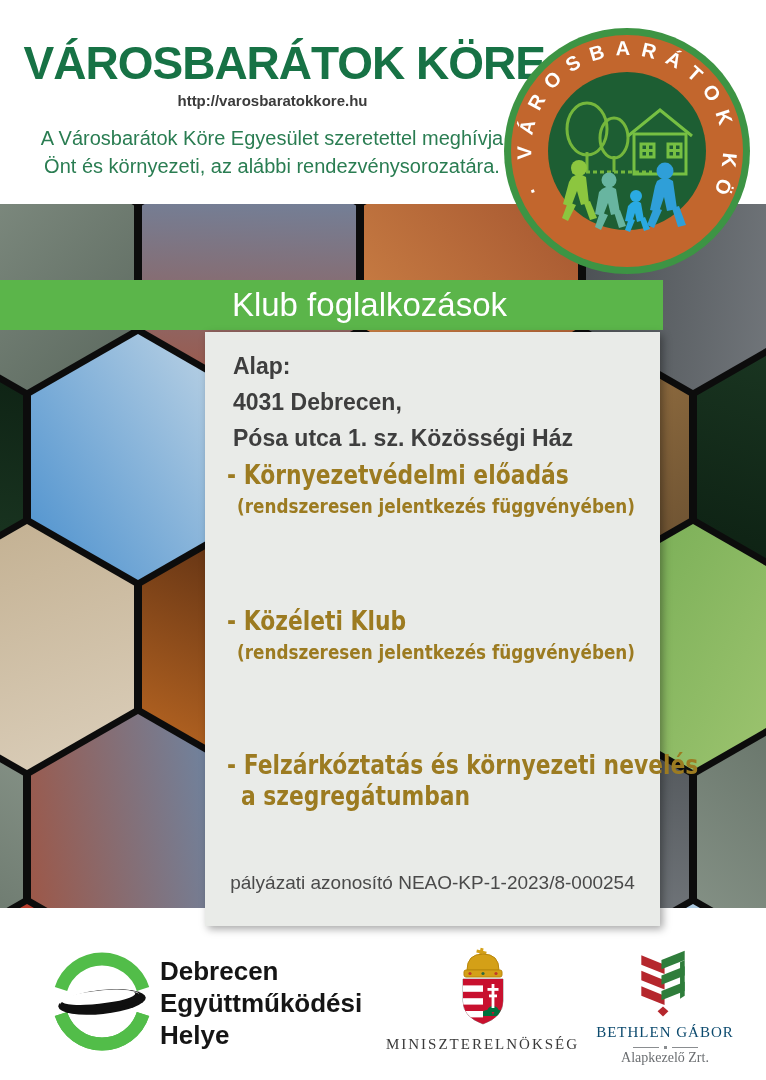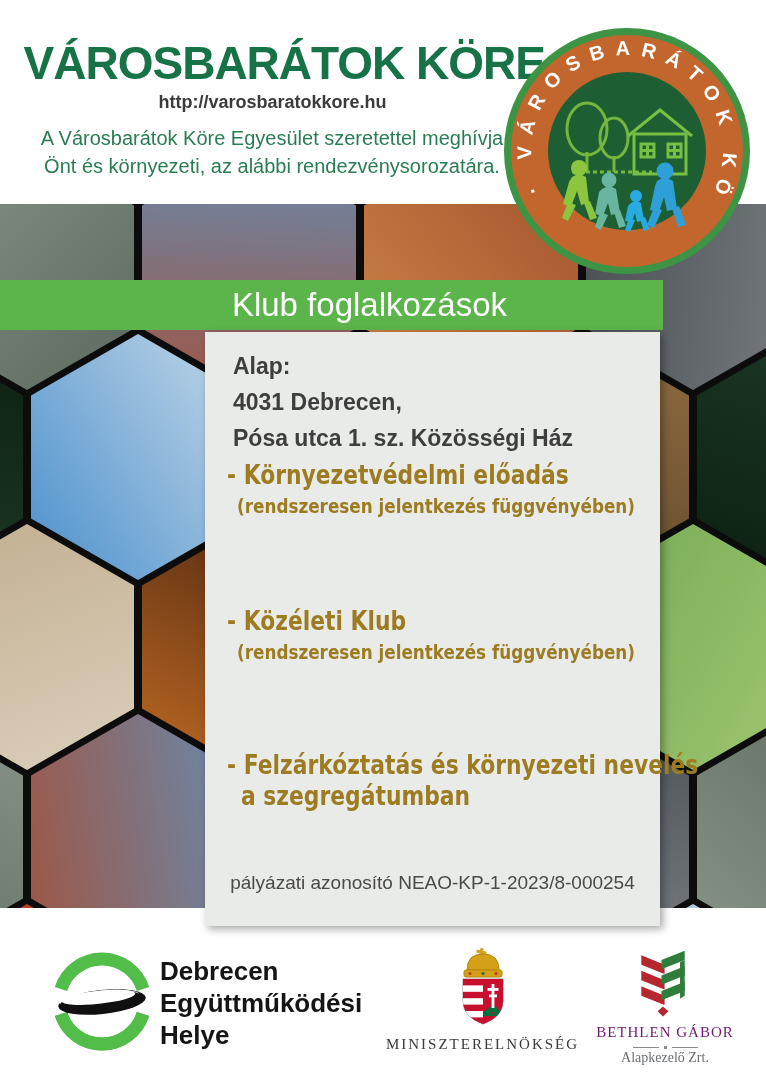--- a/index.html
+++ b/index.html
@@ -4,21 +4,21 @@
 <style>
   * { margin:0; padding:0; box-sizing:border-box; }
   html,body { background:#ffffff; }
   body { font-family:"Liberation Sans", sans-serif; }
   .poster { position:relative; width:766px; height:1080px; background:#ffffff; overflow:hidden; margin:0 auto; }
 
   
   .main-title { position:absolute; top:36px; left:0; width:545px; text-align:right;
     font-size:46px; font-weight:bold; letter-spacing:-1px; }
   .site-url { position:absolute; top:92px; left:0; width:545px; text-align:center;
-    font-size:18px; font-weight:600; color:#3b3b3b; }
+    font-size:15px; font-weight:600; color:#3b3b3b; }
   .invite { position:absolute; top:124px; left:8px; width:528px; text-align:center;
     font-size:20px; font-weight:500; line-height:1.42; }
 
   
   .mosaic { position:absolute; top:204px; left:0; width:766px; height:704px;
     background:#0c0c0c; overflow:hidden; }
   .hex { position:absolute; width:214px; height:246px;
     clip-path:polygon(50% 0%,100% 25%,100% 75%,50% 100%,0% 75%,0% 25%); opacity:.95; }
 
   
@@ -46,21 +46,21 @@
 
   
   .nea-logo { position:absolute; top:952px; left:52px; width:100px; height:100px; }
   .nea-text { position:absolute; top:956px; left:160px; font-size:26px; font-weight:bold;
     color:#151515; line-height:1.23; }
   .ministry-arms { position:absolute; top:946px; left:437px; width:92px; height:86px; }
   .ministry-label { position:absolute; top:1036px; left:380px; width:205px; text-align:center;
     font-family:"Liberation Serif", serif; font-size:15px; letter-spacing:2px; color:#3a3a3a; white-space:nowrap; }
   .bethlen-shield { position:absolute; top:948px; left:632px; width:62px; height:72px; }
   .bethlen-name { position:absolute; top:1024px; left:585px; width:160px; text-align:center;
-    font-family:"Liberation Serif", serif; font-size:15px; letter-spacing:1px; color:#701a75; white-space:nowrap; }
+    font-family:"Liberation Serif", serif; font-size:15px; letter-spacing:1px; color:#0c4a6e; white-space:nowrap; }
   .bethlen-divider { position:absolute; top:1046px; left:628px; width:74px; display:flex;
     align-items:center; justify-content:center; gap:5px; }
   .bethlen-divider i { display:block; height:1px; width:26px; background:#8a8d90; }
   .bethlen-divider b { display:block; width:3px; height:3px; background:#8a8d90; }
   .bethlen-sub { position:absolute; top:1050px; left:585px; width:160px; text-align:center;
     font-family:"Liberation Serif", serif; font-size:14px; color:#6b6e71; white-space:nowrap; }
 </style>
 </head>
 <body>
 

